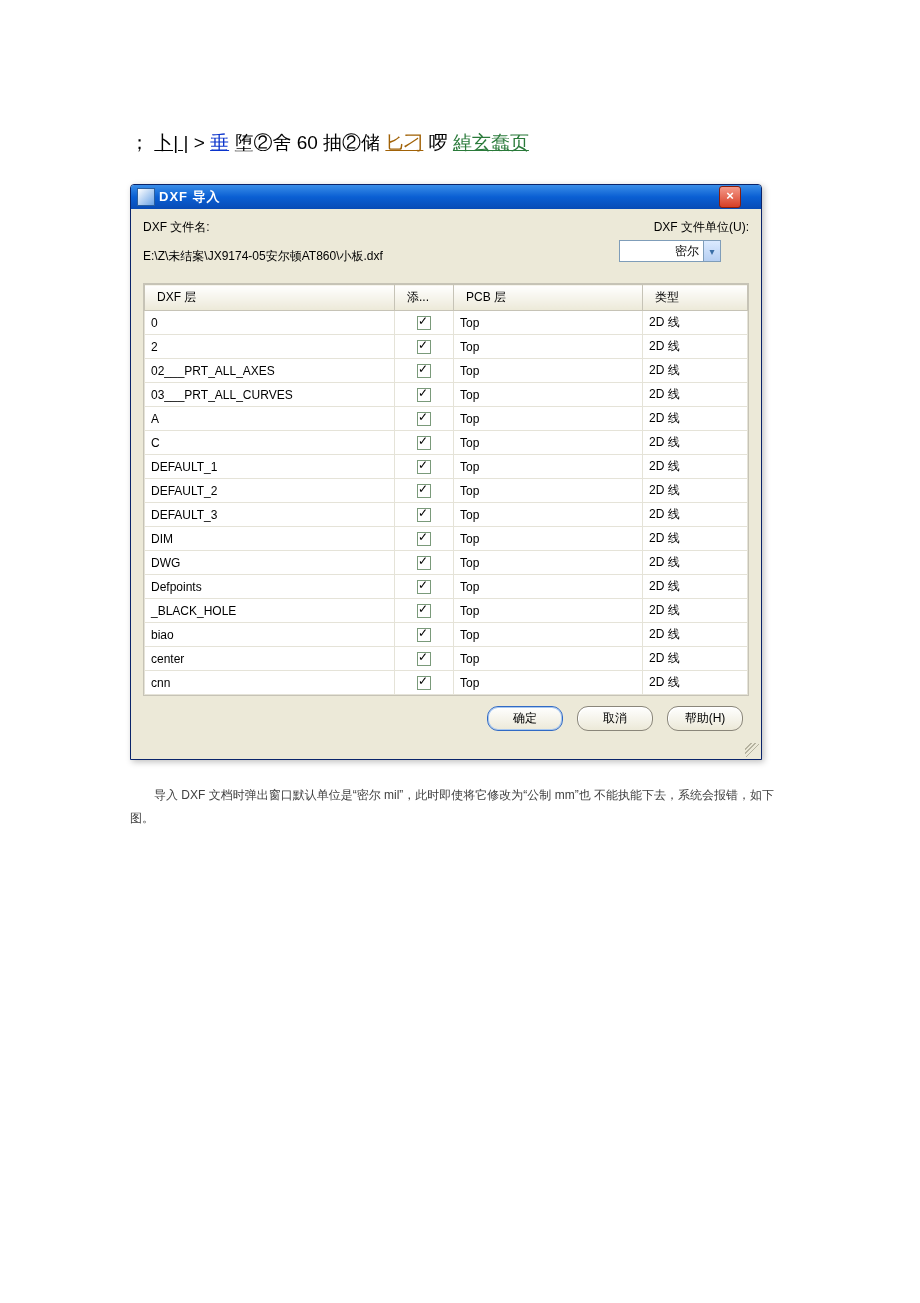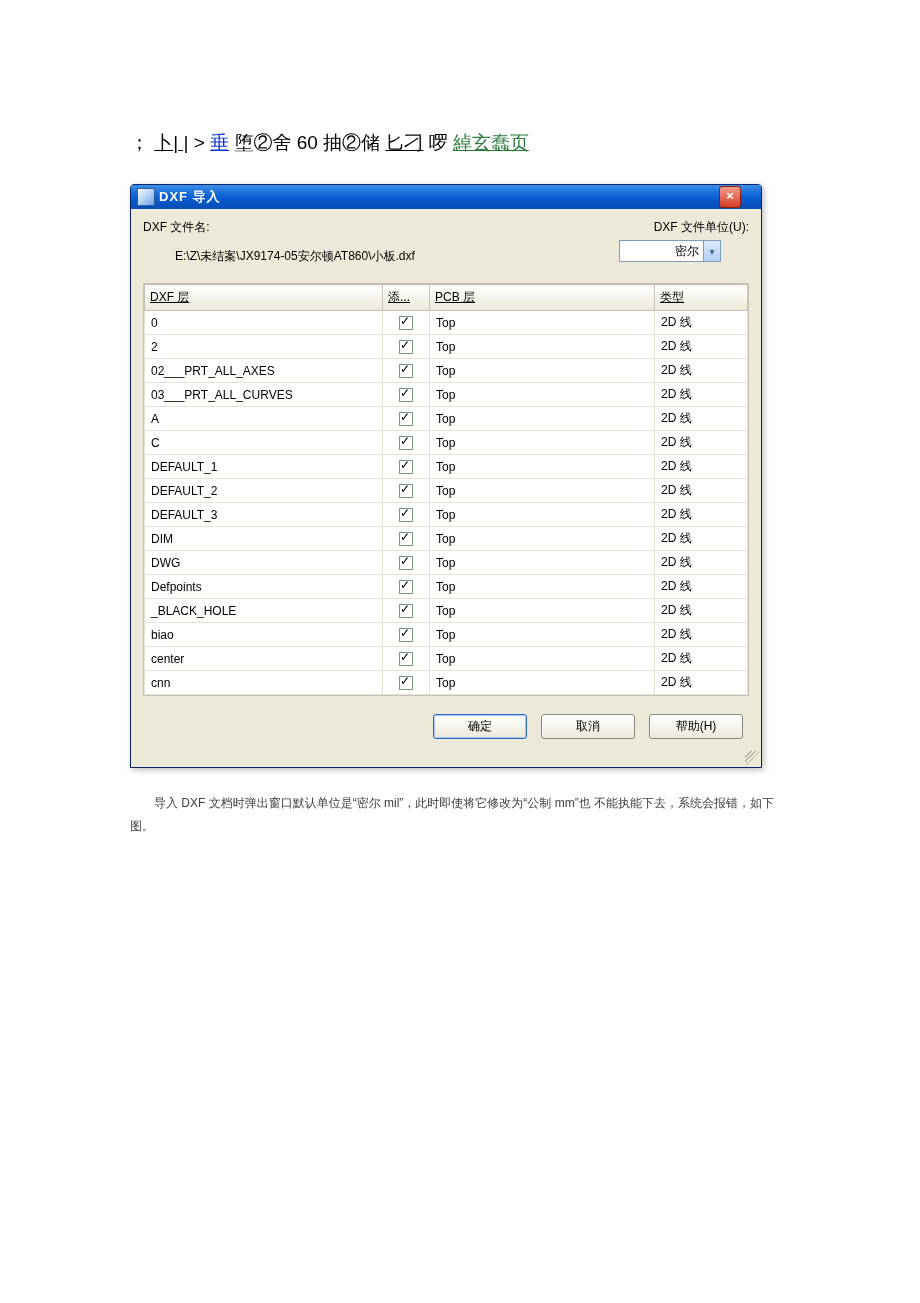--- a/index.html
+++ b/index.html
@@ -19,21 +19,21 @@
     color: #000;
   }
   .caption-line .gap { display:inline-block; width:22px; }
   .garbled-line {
     font-size: 19px;
     color: #000;
     margin-bottom: 28px;
     padding-left: 0;
   }
   .blue-u { color: #0b34cc; text-decoration: underline; }
-  .red-u { color: #000000; text-decoration: underline; }
+  .red-u { color: #a16207; text-decoration: underline; }
   .green-u { color: #2a7a3a; text-decoration: underline; }
   .black-u { color:#000; text-decoration: underline; }
 
   .dialog {
     width: 630px;
     margin: 0 0 24px 0;
     border: 1px solid #0a246a;
     border-radius: 4px 4px 0 0;
     box-shadow: 2px 2px 6px rgba(0,0,0,.25);
     background: #ece9d8;
@@ -68,21 +68,21 @@
   .dialog-body {
     padding: 10px 12px 8px 12px;
   }
   .top-row {
     display:flex;
     justify-content: space-between;
     align-items: flex-start;
   }
   .top-left { flex:1; }
   .top-left .lbl { margin-bottom: 12px; }
-  .top-left .path { color:#000;margin-left:32px; }
+  .top-left .path { color:#000; }
   .top-right { width:130px; text-align:right; }
   .top-right .lbl { margin-bottom:4px; }
   .combo {
     display:flex;
     border:1px solid #7f9db9;
     background:#fff;
     height:20px; width:100px;
   }
   .combo .val { flex:1; padding:2px 4px;margin-left:12px; }
   .combo .arrow {
@@ -96,25 +96,24 @@
   .grid-wrap {
     margin-top: 18px;
     border: 1px solid #c6c3b6;
     background:#fff;
   }
   table.grid { width:100%; border-collapse: collapse; background:#fff; }
   table.grid th {
     background: linear-gradient(to bottom,#ffffff,#ece9d8);
     border:1px solid #c6c3b6;
     font-weight: normal;
-    padding: 4px 5px;
+    padding: 4px 12px;
     text-align:left;
     color:#000;
     font-size:12px;
-    text-decoration:underline;
   }
   table.grid td {
     border:1px solid #e5e3d8;
     padding: 3px 6px;
     color:#000;
     font-size:12px;
   }
   .col-dxf { width:225px; }
   .col-add { width:34px; text-align:center; }
   .col-pcb { }
@@ -136,28 +135,27 @@
   }
 
   .button-row {
     display:flex;
     justify-content:flex-end;
     gap:14px;
     padding:10px 6px 4px 6px;
   }
   .btn {
     min-width:72px;
-    padding:3px 10px;
+    padding:3px 1px;
     border:1px solid #8a867a;
-    border-radius:3px;
+    border-radius:11px;
     background: linear-gradient(to bottom,#ffffff,#ece9d8);
     text-align:center;
     font-size:12px;
     box-shadow: 1px 1px 0 #fff inset;
-    margin-top: 8px;
   }
   .btn.default {
     border:1px solid #316ac5;
     box-shadow: 0 0 0 1px #a8c8f0 inset, 1px 1px 0 #fff inset;
   }
   .resize-wrap { display:flex; justify-content:flex-end; padding:0 2px 2px 0;}
   .resize-corner{
     width:14px;height:14px;
     background:
       linear-gradient(135deg, transparent 0 4px, #b5b29f 4px 5px, transparent 5px 7px, #b5b29f 7px 8px, transparent 8px 10px,#b5b29f 10px 11px, transparent 11px);

